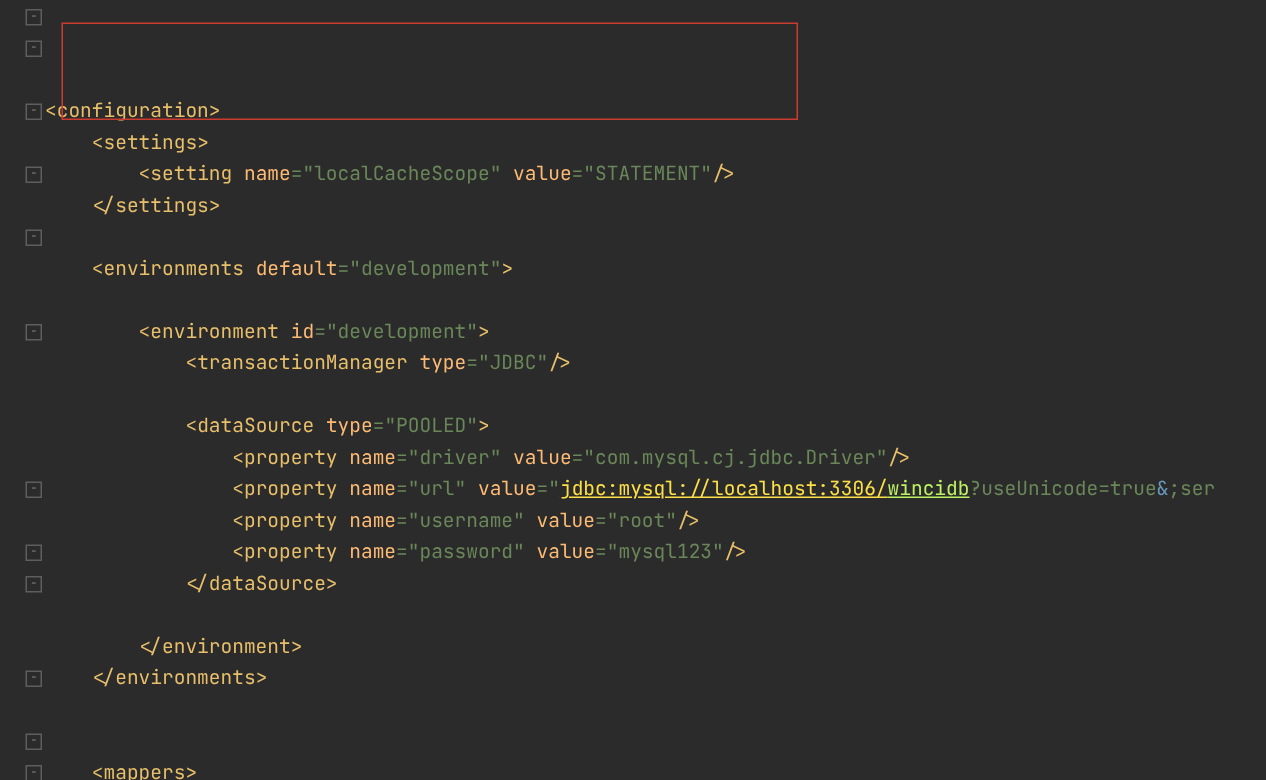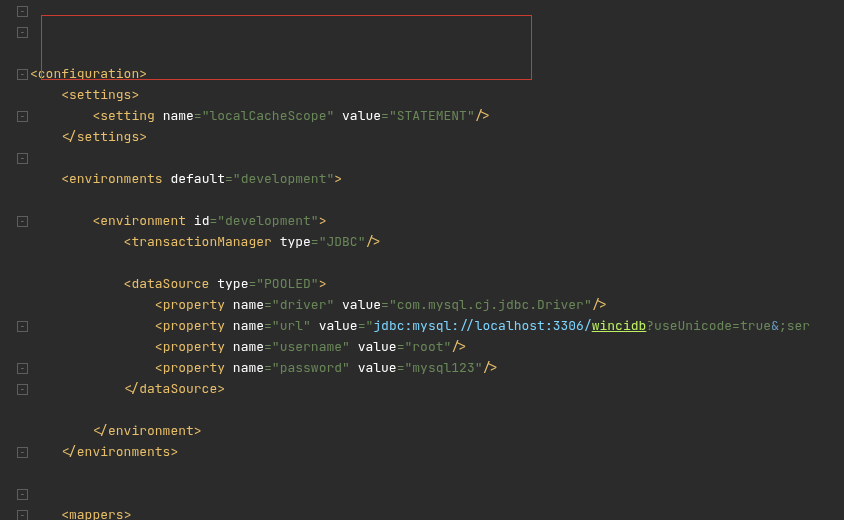--- a/index.html
+++ b/index.html
@@ -2,26 +2,26 @@
 <html><head>
 <meta charset="utf-8">
 <style>
   html,body{margin:0;padding:0;background:#2b2b2b;color:#a9b7c6;font-family:'JetBrains Mono','Consolas','Monaco',monospace;font-size:13px;line-height:21px;width:844px;height:520px;overflow:hidden}
   .editor{position:relative;display:flex;height:520px}
   .gutter{width:24px;flex-shrink:0;background:#2b2b2b;position:relative}
   .fold{position:absolute;left:17px;width:9px;height:9px;border:1px solid #5e5e5e;color:#888;font-size:8px;line-height:8px;text-align:center;cursor:pointer}
   .code{padding:0 0 16px 6px;white-space:pre;position:relative;flex:1}
   .line{height:21px}
   .tag{color:#e8bf6a}
-  .attr{color:#ffffff}
+  .attr{color:#fdba74}
   .str{color:#6a8759}
   .pun{color:#e8bf6a}
   .comment{color:#808080}
   .entity{color:#6897bb}
-  .url-link{color:#7dd3fc;}
+  .url-link{color:#fde047;text-decoration:underline}
   .muted-link{color:#bef264;text-decoration:underline}
   .redbox{position:absolute;border:1px solid #cc3b2f;pointer-events:none}
 </style>
 </head>
 <body>
 
 <div class="editor">
   <div class="gutter" id="gutter">
       <div class="fold" style="top: 6px;">−</div>
       <div class="fold" style="top: 27px;">−</div>

